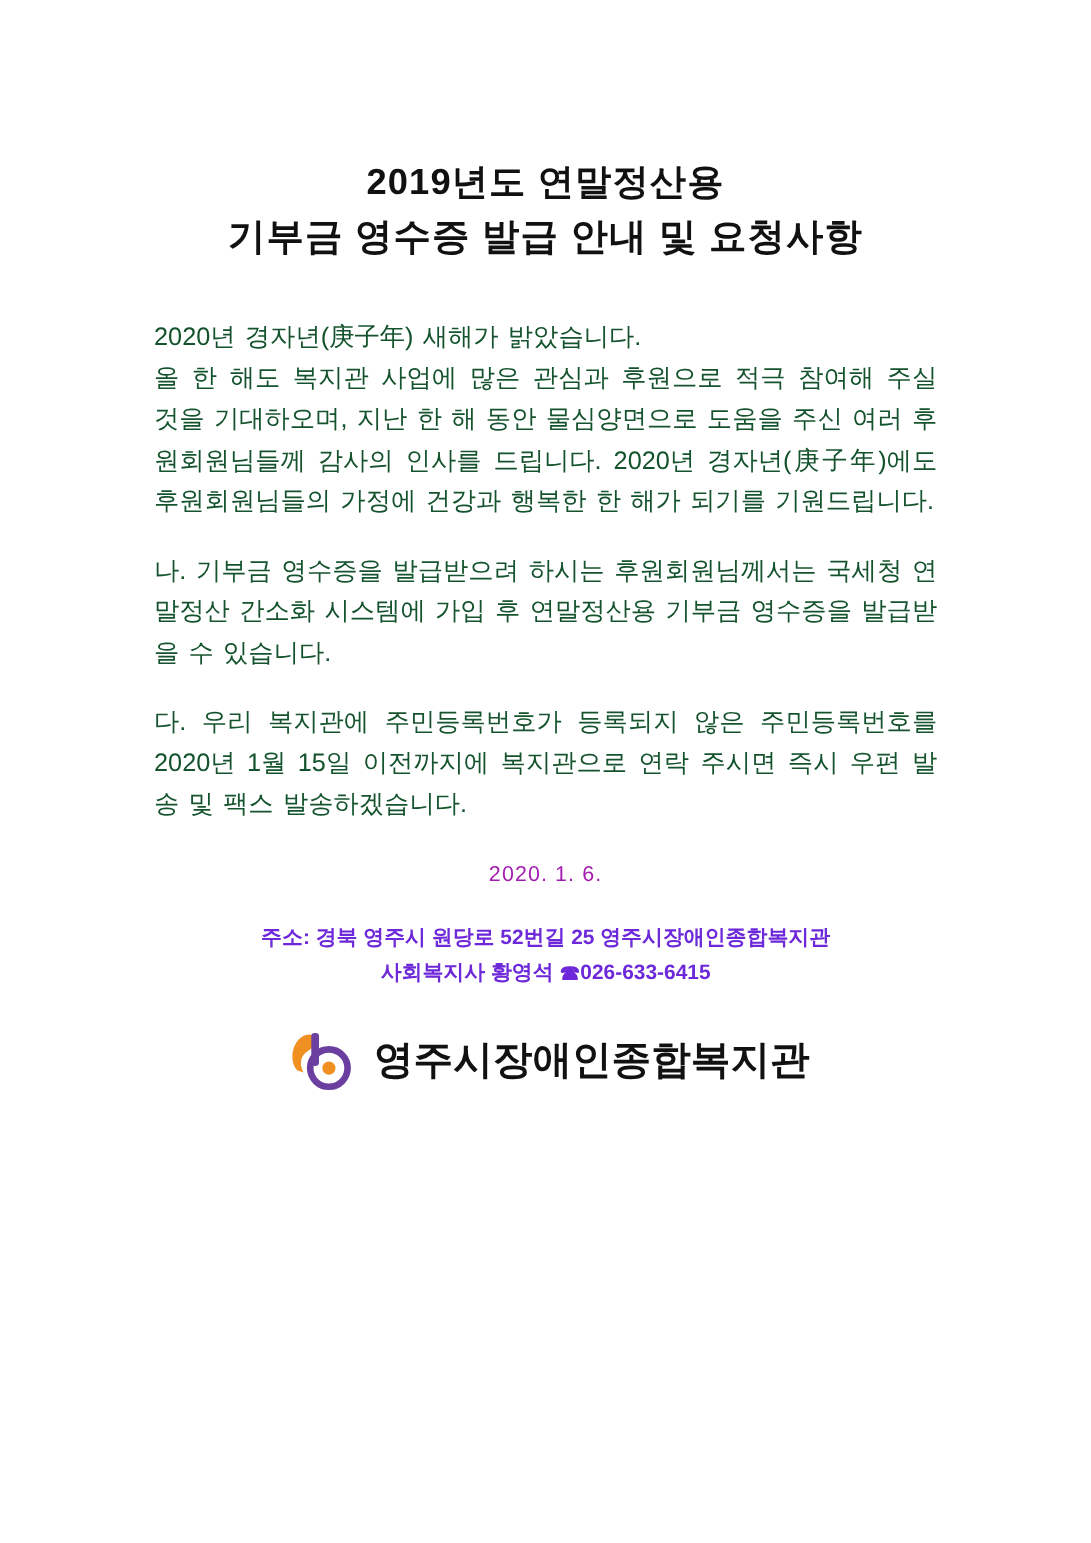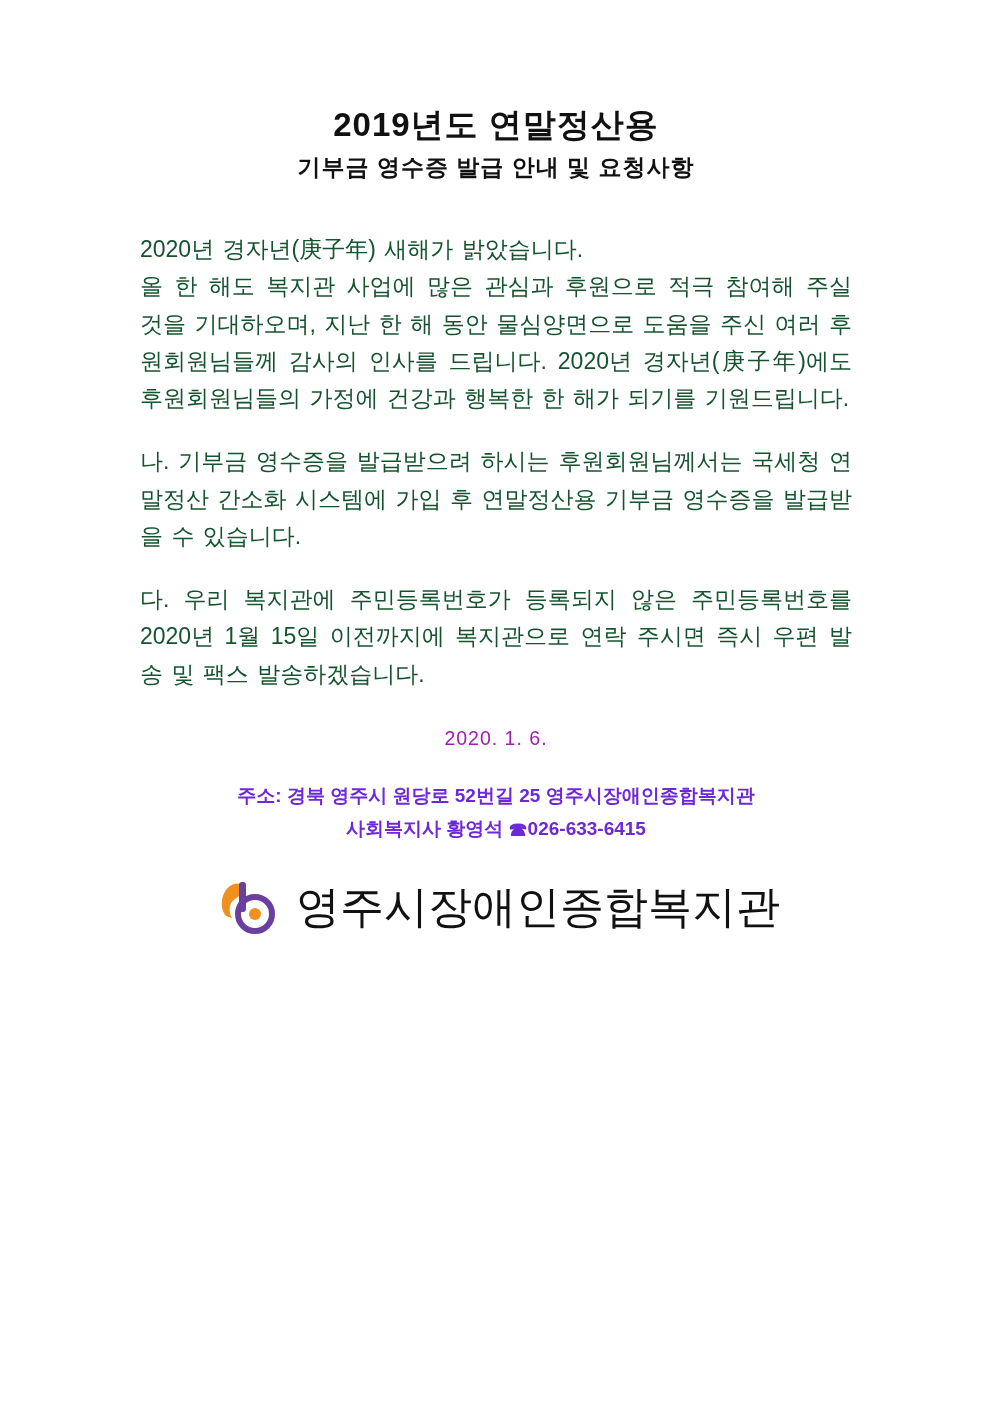--- a/index.html
+++ b/index.html
@@ -14,35 +14,36 @@
     color: #000000;
     position: relative;
     overflow: hidden;
   }
   .page {
     width: 992px;
     height: 1332px;
     box-sizing: border-box;
     padding: 100px 140px 20px 140px;
     position: relative;
+    margin-top: 40px;
   }
   .title-block {
     text-align: center;
     margin-bottom: 46px;
   }
   .title-line {
     font-size: 33px;
     font-weight: 700;
     letter-spacing: 1px;
     line-height: 1.52;
     color: #111111;
     white-space: nowrap;
   }
   .title-line.second {
-    font-size: 23px;
+    font-size: 34px;
   }
   .body-text {
     font-size: 23px;
     line-height: 1.62;
     color: #14532d;
     text-align: justify;
     text-justify: inter-word;
     word-spacing: 2px;
   }
   .para {
@@ -76,22 +77,22 @@
     justify-content: center;
     gap: 14px;
   }
   .logo-mark {
     width: 70px;
     height: 62px;
     position: relative;
     flex: 0 0 auto;
   }
   .org-name {
-    font-size: 44px;
-    font-weight: 400;
+    font-size: 36px;
+    font-weight: 700;
     letter-spacing: 0px;
     color: #111111;
     white-space: nowrap;
   }
   .phone-icon {
     font-size: 19px;
     vertical-align: -1px;
   }
 </style>
 </head>

